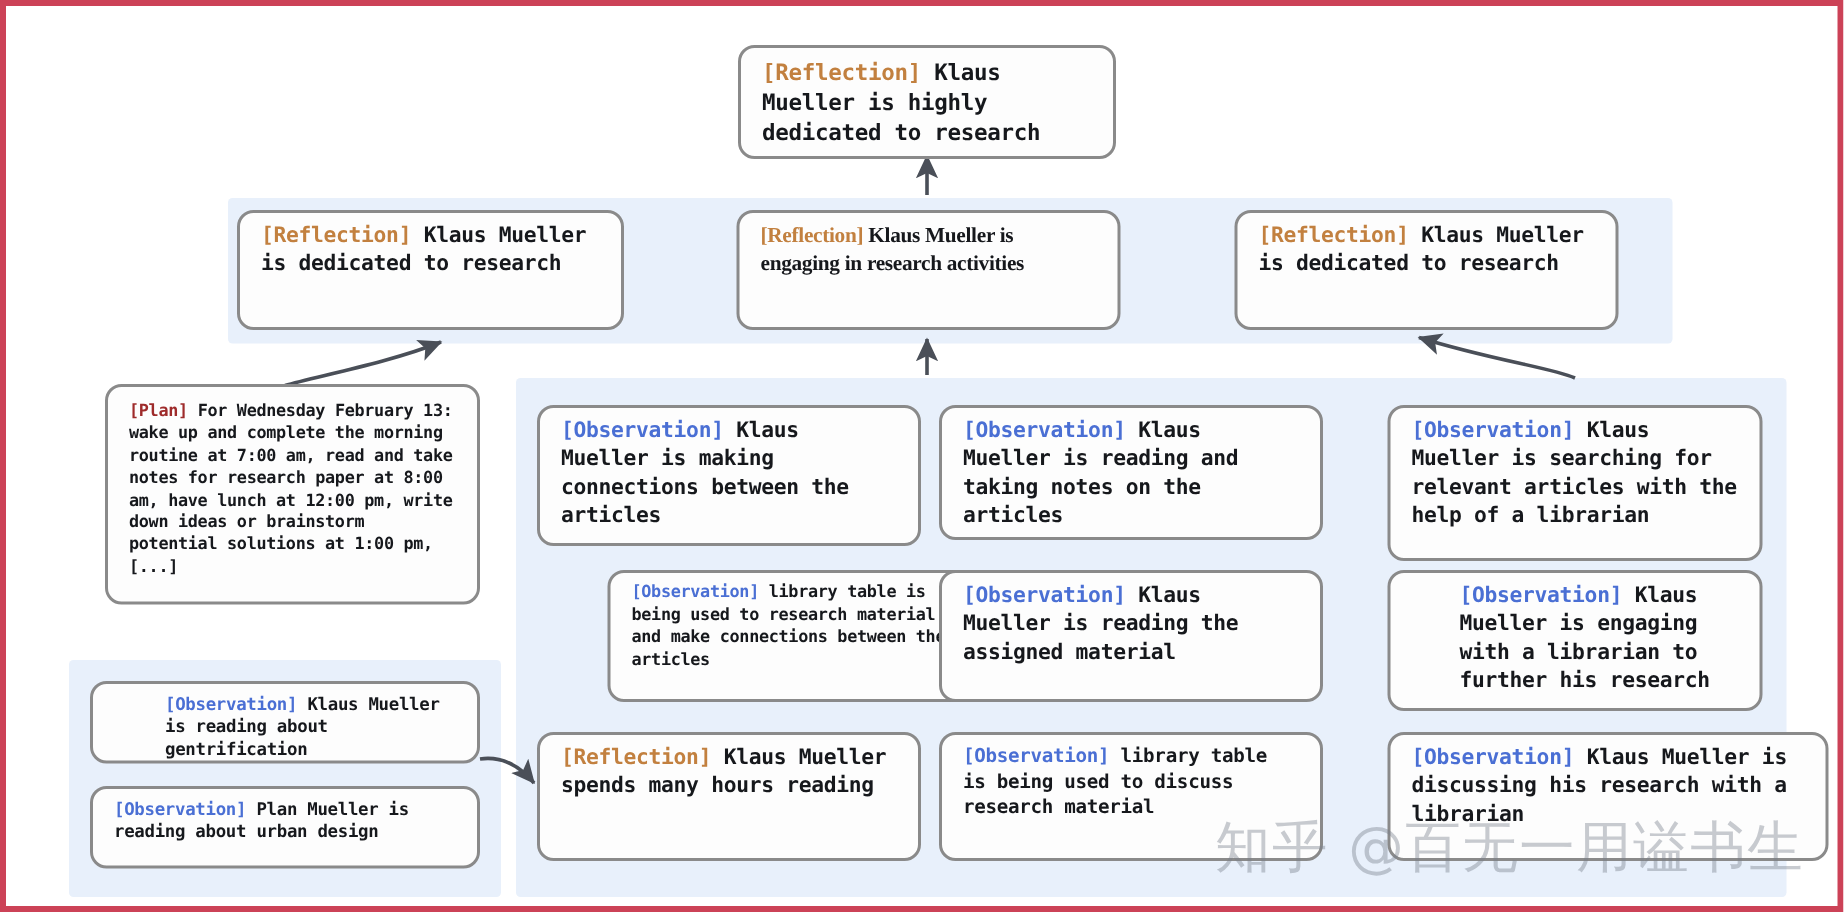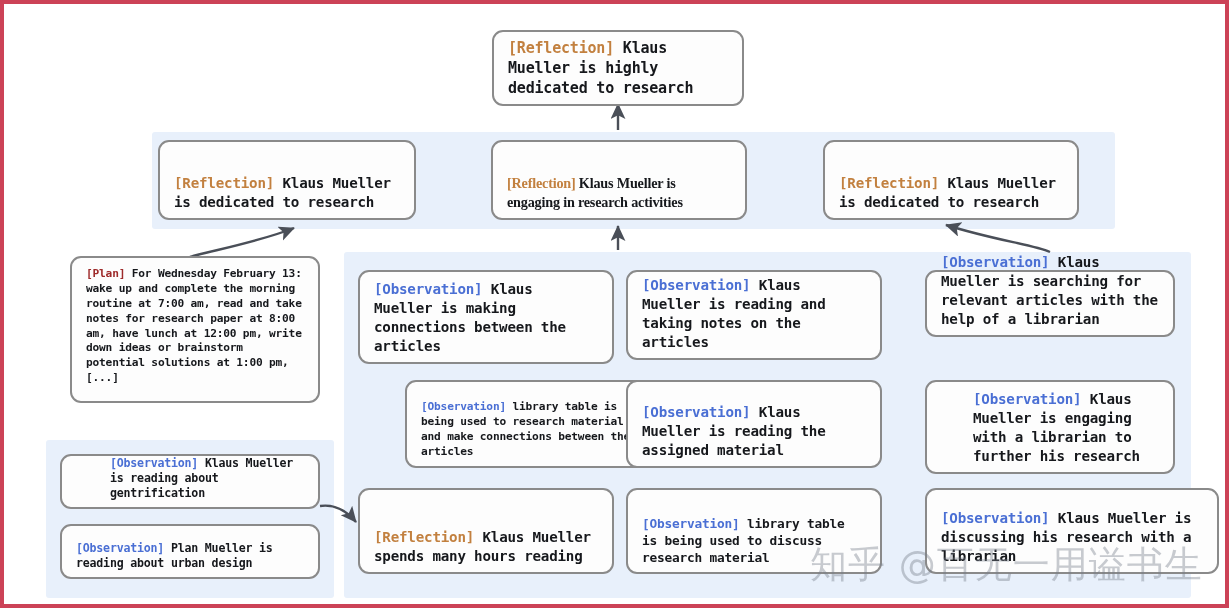--- a/index.html
+++ b/index.html
@@ -24,21 +24,21 @@
     background: #e8f0fb;
     border-radius: 3px;
   }
   .node {
     position: absolute;
     background: #fdfdfd;
     border: 2.5px solid #8a8a8a;
     border-radius: 11px;
     box-sizing: border-box;
     display: flex;
-    align-items: flex-end;
+    align-items: flex-start;
     padding: 6px 14px;
     color: #16181c;
     font-weight: bold;
     line-height: 1.34;
     letter-spacing: -0.2px;
     white-space: pre-wrap;
   }
   .node .txt { display: block; }
   .tag-reflection { color: #c2803f; font-weight: bold; }
   .tag-observation { color: #4a6fd4; font-weight: bold; }
@@ -128,21 +128,21 @@
   <div class="node fs-14" style="left:622px; top:266px; width:256px; height:90px;">
     <span class="txt"><span class="tag-observation">[Observation]</span><span> Klaus Mueller is reading and taking notes on the articles</span></span>
   </div>
   <div class="node fs-14" style="left:622px; top:376px; width:256px; height:88px;">
     <span class="txt"><span class="tag-observation">[Observation]</span><span> Klaus Mueller is reading the assigned material</span></span>
   </div>
   <div class="node fs-13" style="left:622px; top:484px; width:256px; height:86px;">
     <span class="txt"><span class="tag-observation">[Observation]</span><span> library table is being used to discuss research material</span></span>
   </div>
 
-  <div class="node fs-14" style="left:921px; top:266px; width:250px; height:67px;">
+  <div class="node fs-14" style="left:921px; top:266px; width:250px; height:104px;">
     <span class="txt"><span class="tag-observation">[Observation]</span><span> Klaus Mueller is searching for relevant articles with the help of a librarian</span></span>
   </div>
   <div class="node fs-14" style="left:921px; top:376px; width:250px; height:94px;padding-left:46px;">
     <span class="txt"><span class="tag-observation">[Observation]</span><span> Klaus Mueller is engaging with a librarian to further his research</span></span>
   </div>
   <div class="node fs-14" style="left:921px; top:484px; width:294px; height:86px;">
     <span class="txt"><span class="tag-observation">[Observation]</span><span> Klaus Mueller is discussing his research with a librarian</span></span>
   </div>
 
   <div class="watermark">知乎 @百无一用谥书生</div>

